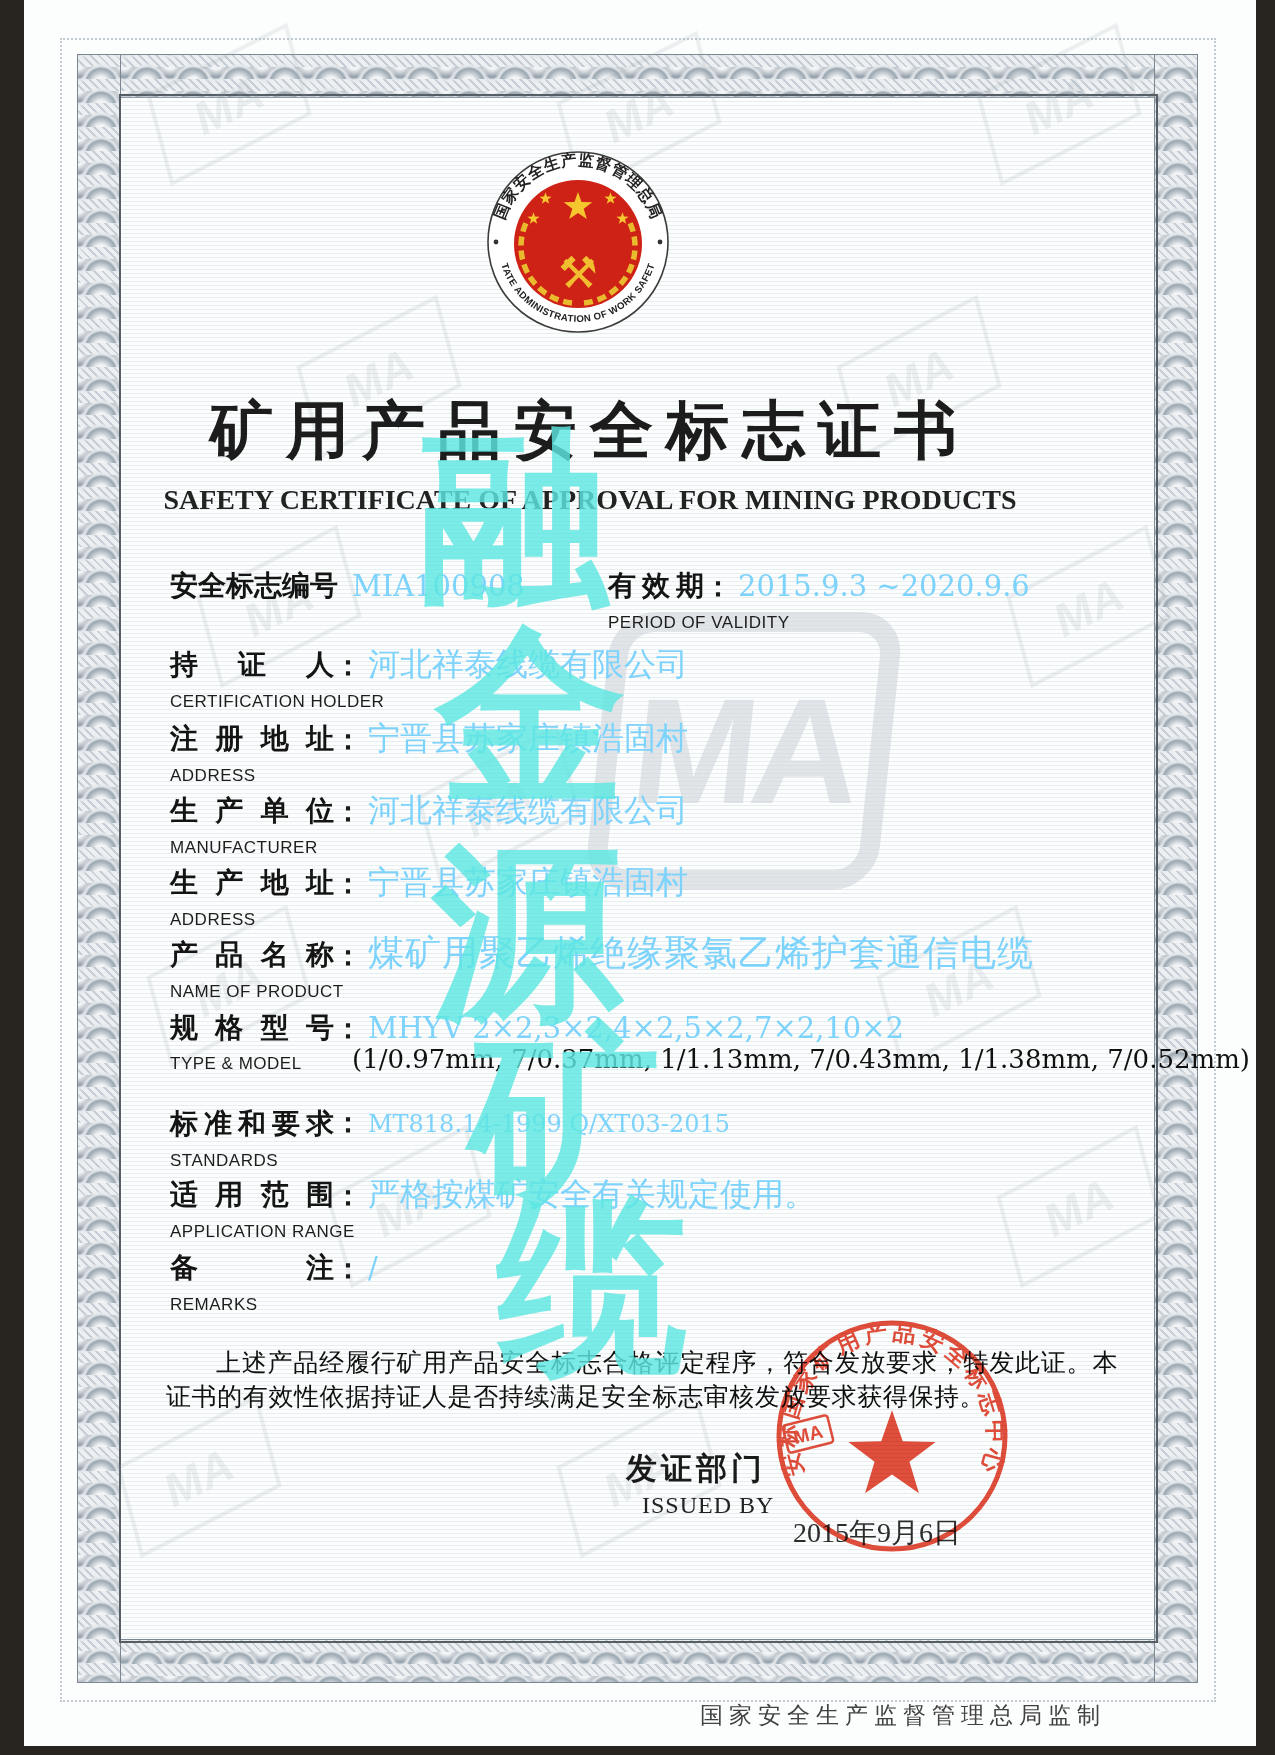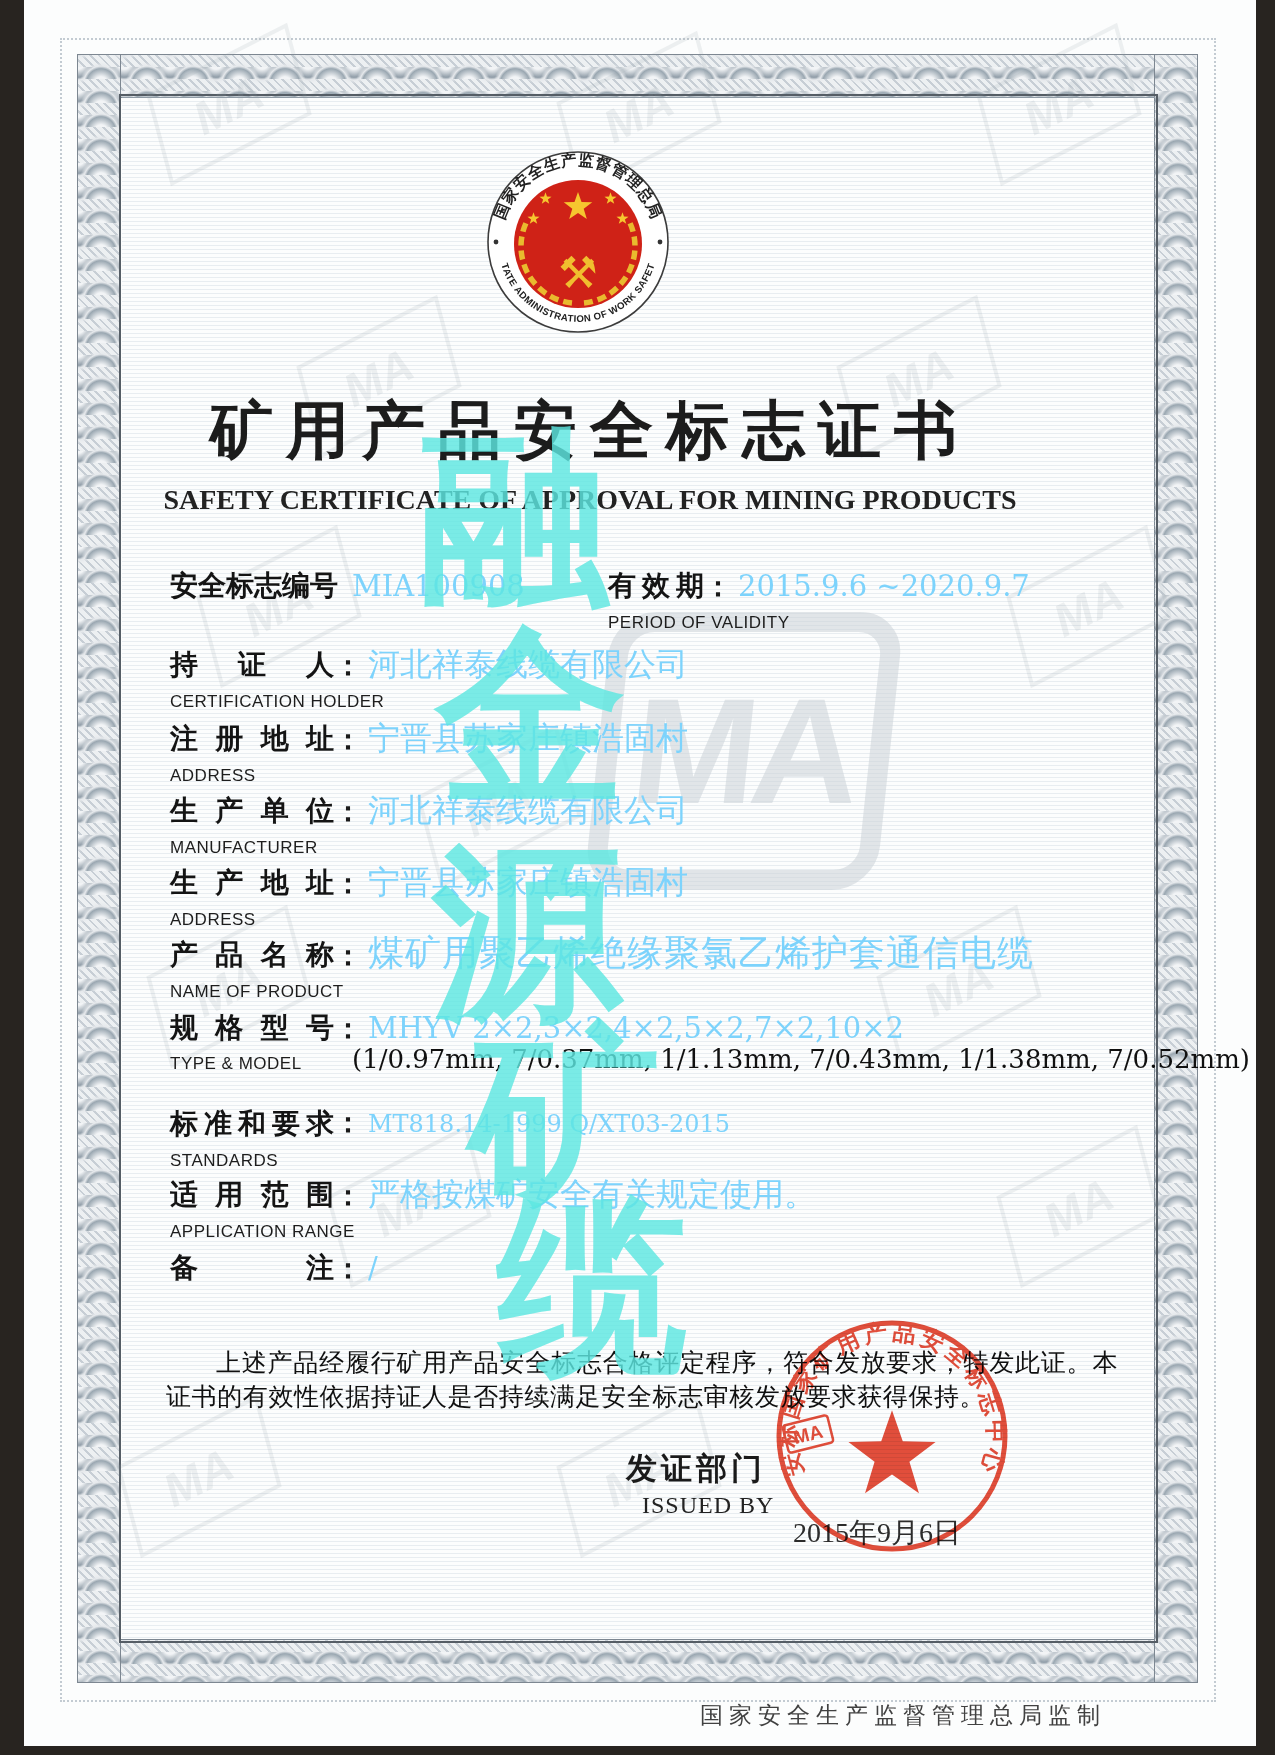--- a/index.html
+++ b/index.html
@@ -175,21 +175,21 @@
   </text>
 </svg>
 
 <div id="title-zh" class="content">矿用产品安全标志证书</div>
 <div id="title-en" class="content">SAFETY CERTIFICATE OF APPROVAL FOR MINING PRODUCTS</div>
 
 <div id="approval-row" class="row nosep">
   <span class="lbl" style="width:168px">安全标志编号</span><span class="val ser">MIA100908</span>
 </div>
 <div id="validity-row" class="row">
-  <span class="lbl">有效期</span><span class="colon">：</span><span class="val ser">2015.9.6 ~2020.9.7</span>
+  <span class="lbl">有效期</span><span class="colon">：</span><span class="val ser">2015.9.3 ~2020.9.6</span>
   <div class="sub">PERIOD OF VALIDITY</div>
 </div>
 
 <div class="row" style="top:644px">
   <span class="lbl">持证人</span><span class="colon">：</span><span class="val">河北祥泰线缆有限公司</span>
   <div class="sub">CERTIFICATION HOLDER</div>
 </div>
 <div class="row" style="top:718px">
   <span class="lbl">注册地址</span><span class="colon">：</span><span class="val">宁晋县苏家庄镇浩固村</span>
   <div class="sub">ADDRESS</div>
@@ -214,20 +214,21 @@
 <div class="row" style="top:1104px">
   <span class="lbl">标准和要求</span><span class="colon">：</span><span class="val ser" style="font-size:24px">MT818.14-1999 Q/XT03-2015</span>
   <div class="sub">STANDARDS</div>
 </div>
 <div class="row" style="top:1174px">
   <span class="lbl">适用范围</span><span class="colon">：</span><span class="val">严格按煤矿安全有关规定使用。</span>
   <div class="sub">APPLICATION RANGE</div>
 </div>
 <div class="row" style="top:1248px">
   <span class="lbl">备注</span><span class="colon">：</span><span class="val ser">/</span>
+  <div class="sub">REMARKS</div>
 </div>
 
 <div id="statement" class="content">上述产品经履行矿用产品安全标志合格评定程序，符合发放要求，特发此证。本证书的有效性依据持证人是否持续满足安全标志审核发放要求获得保持。</div>
 
 <div id="issued-zh" class="content">发证部门</div>
 <div id="issued-en" class="content">ISSUED BY</div>
 <div id="issue-date" class="content">2015年9月6日</div>
 
 <div id="footer-text" class="content">国家安全生产监督管理总局监制</div>
 

